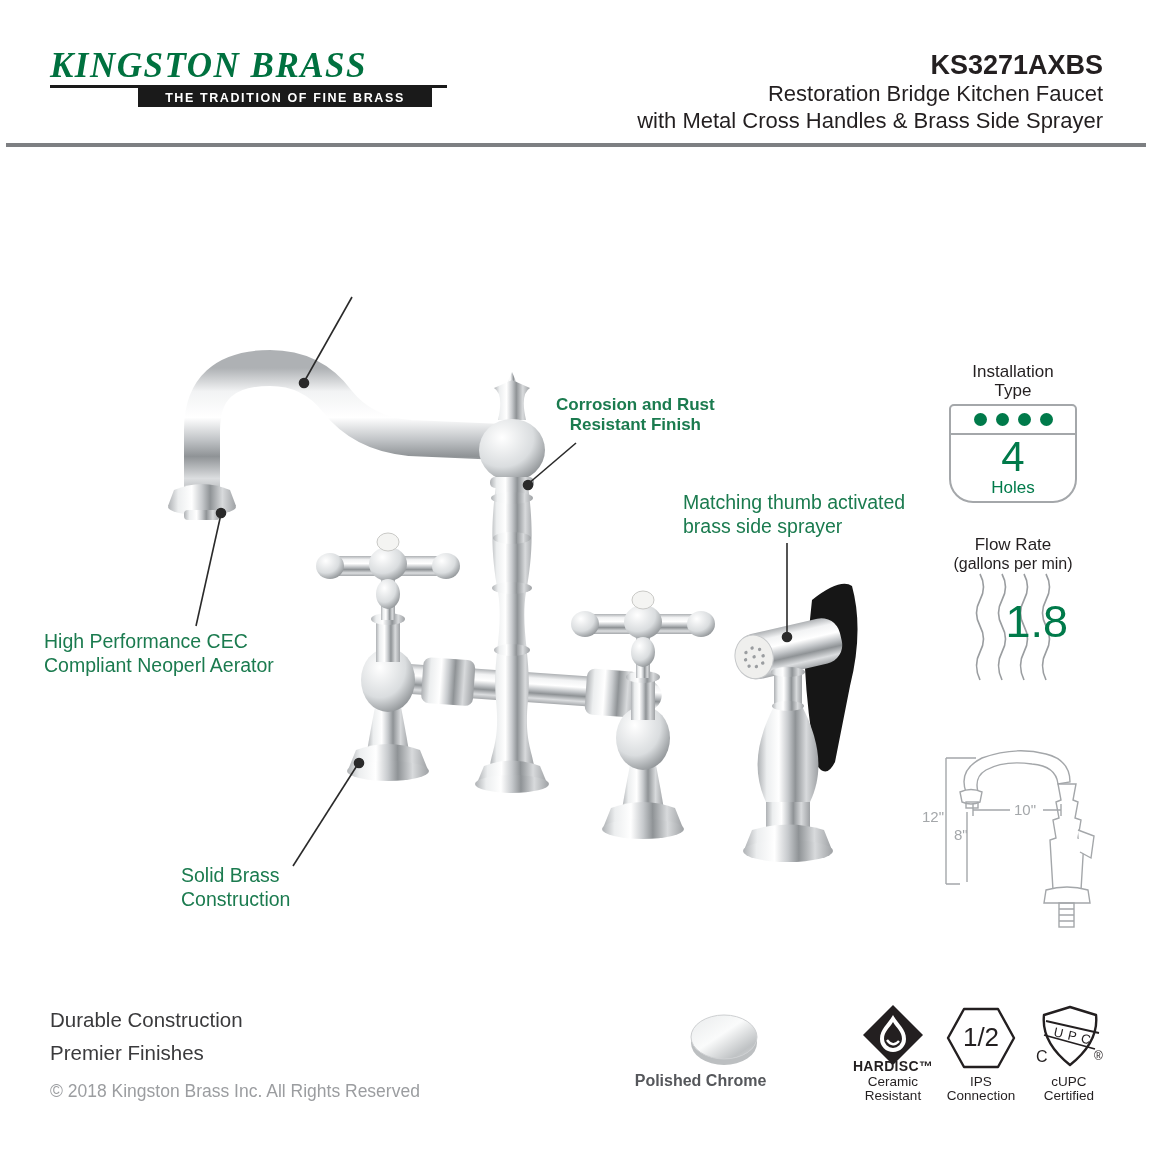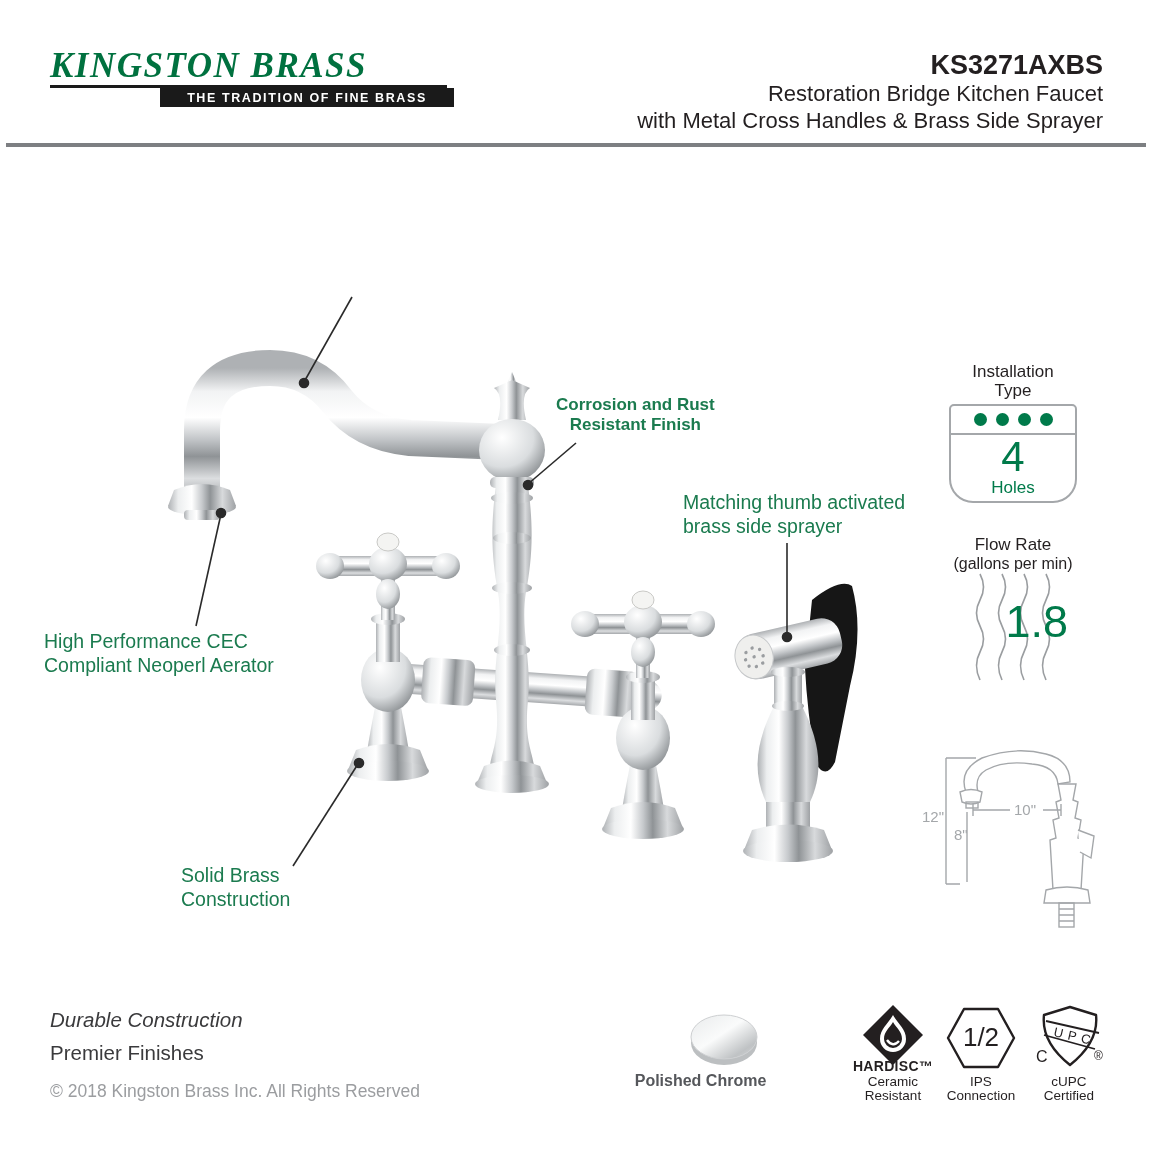--- a/index.html
+++ b/index.html
@@ -46,21 +46,21 @@
   .cupc-r{font-size:12px;color:var(--ink);}
   svg{display:block;}
 </style>
 </head>
 <body>
 
 <div id="canvas">
 
   <div class="abs logo-text" style="left:50px;top:46px;">KINGSTON BRASS</div>
   <div class="abs logo-underline" style="left:50px;top:85px;width:397px;"></div>
-  <div class="abs logo-bar" style="left:160px;top:88px;width:294px;height:19px;">THE TRADITION OF FINE BRASS</div>
+  <div class="abs logo-bar" style="left:138px;top:88px;width:294px;height:19px;">THE TRADITION OF FINE BRASS</div>
 
   <div class="abs hdr-right" style="right:49px;top:50px;width:600px;">
     <div class="hdr-model">KS3271AXBS</div>
     <div class="hdr-title">Restoration Bridge Kitchen Faucet</div>
     <div class="hdr-title">with Metal Cross Handles &amp; Brass Side Sprayer</div>
   </div>
 
   <div class="abs divider" style="left:6px;top:143px;width:1140px;"></div>
 
   <svg class="abs" style="left:140px;top:330px;" width="760" height="560" viewBox="0 0 760 560">
@@ -252,21 +252,21 @@
 
       <path d="M26 16 V142 M26 16 H56 M26 142 H40"></path>
       <path d="M47 70 V140"></path>
       <path d="M53 68 H90 M123 68 H141 M53 62 V74 M141 62 V74"></path>
     </g>
     <text class="dim-label" x="2" y="80">12"</text>
     <text class="dim-label" x="34" y="98">8"</text>
     <text class="dim-label" x="94" y="73">10"</text>
   </svg>
 
-  <div class="abs feature" style="left:50px;top:1008px;font-style:italic;">Durable Construction</div>
+  <div class="abs feature" style="left:50px;top:1008px;">Durable Construction</div>
   <div class="abs feature" style="left:50px;top:1041px;">Premier Finishes</div>
   <div class="abs copyright" style="left:50px;top:1081px;">© 2018 Kingston Brass Inc. All Rights Reserved</div>
 
   <svg class="abs" style="left:688px;top:1012px;" width="72" height="58" viewBox="0 0 72 58">
     <defs>
       <linearGradient id="discg" x1="0" y1="0" x2="1" y2="1">
         <stop offset="0" stop-color="#E9EBEC"></stop>
           <stop offset=".45" stop-color="#FAFBFB"></stop>
         <stop offset=".8" stop-color="#BFC2C4"></stop>
           <stop offset="1" stop-color="#D8DADB"></stop>

